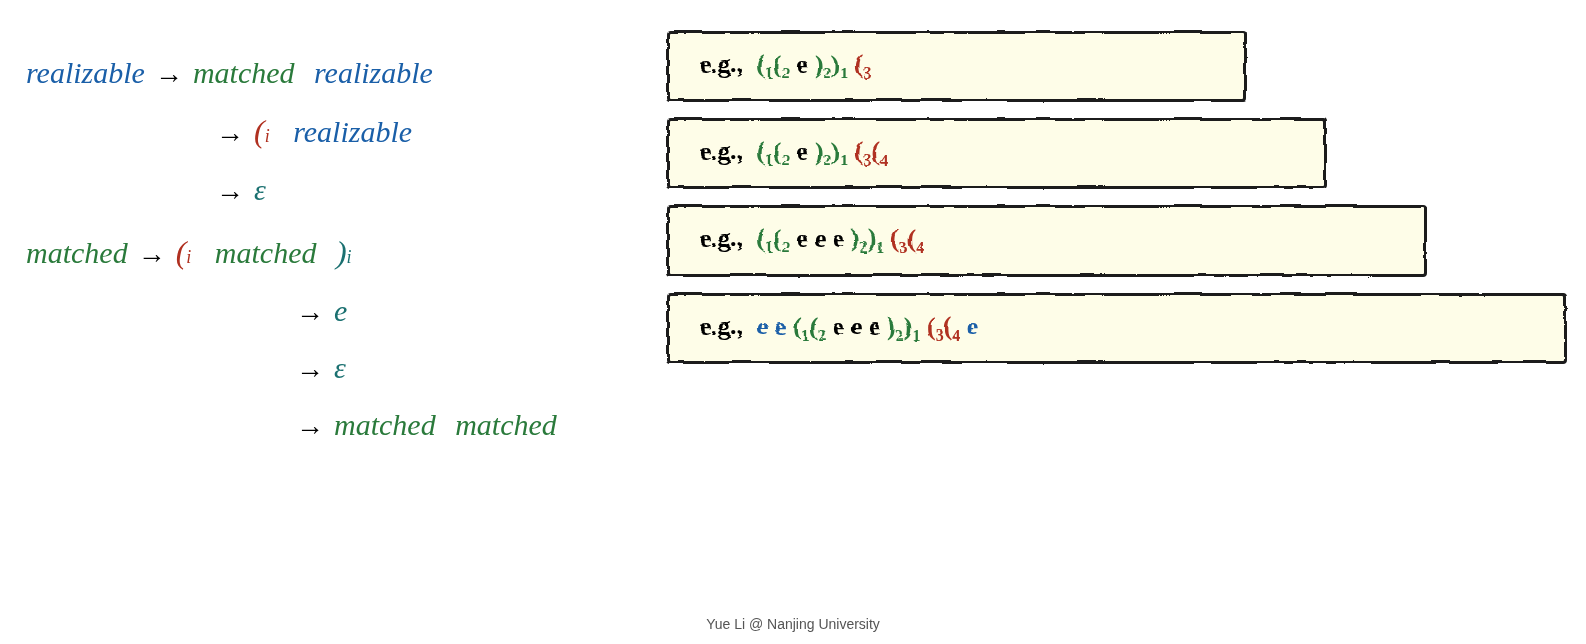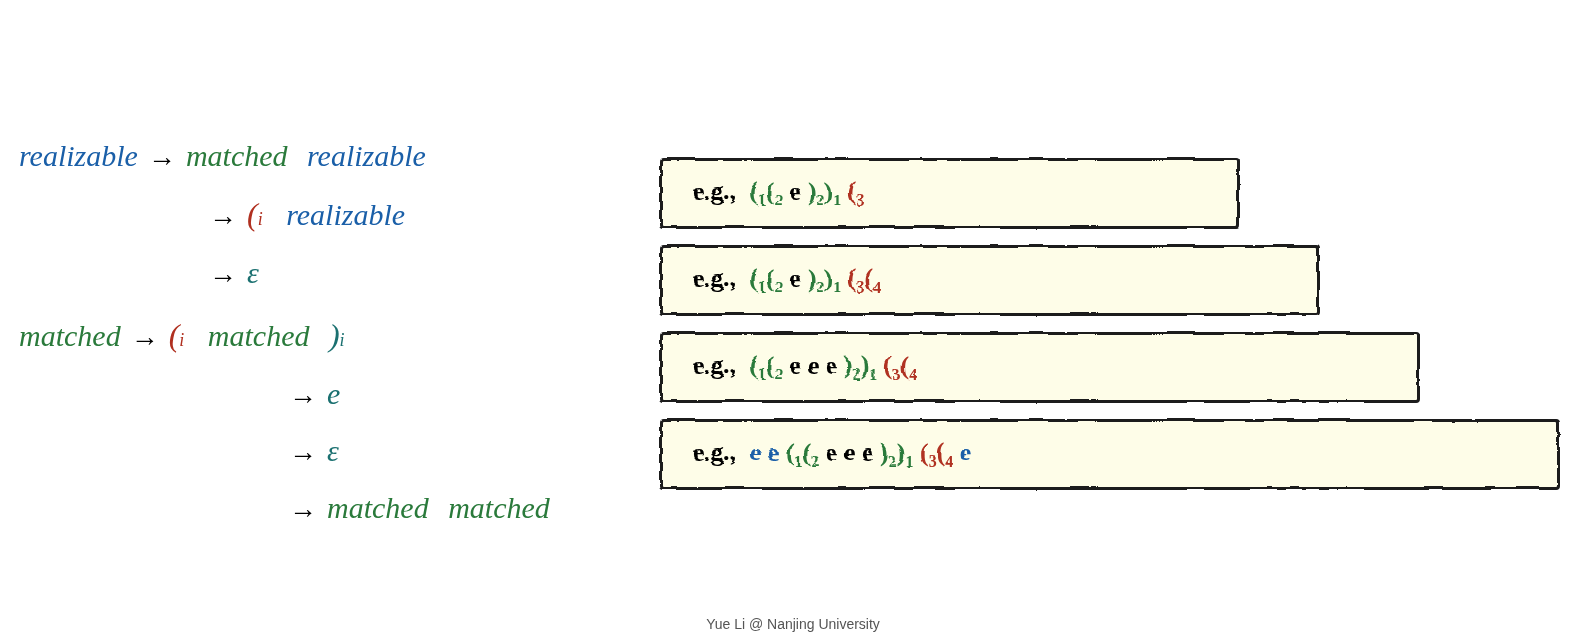--- a/index.html
+++ b/index.html
@@ -9,22 +9,22 @@
       background: #ffffff;
       font-family: 'Georgia', serif;
       position: relative;
       overflow: hidden;
     }
 
     .main-container {
       display: flex;
       width: 100%;
       height: 100%;
-      align-items: center;
-      padding: 20px 19px;
+      align-items: flex-start;
+      padding: 20px 26px;
     }
 
     
     .grammar-section {
       width: 600px;
       padding-top: 30px;
       flex-shrink: 0;
     }
 
     .grammar-line {

